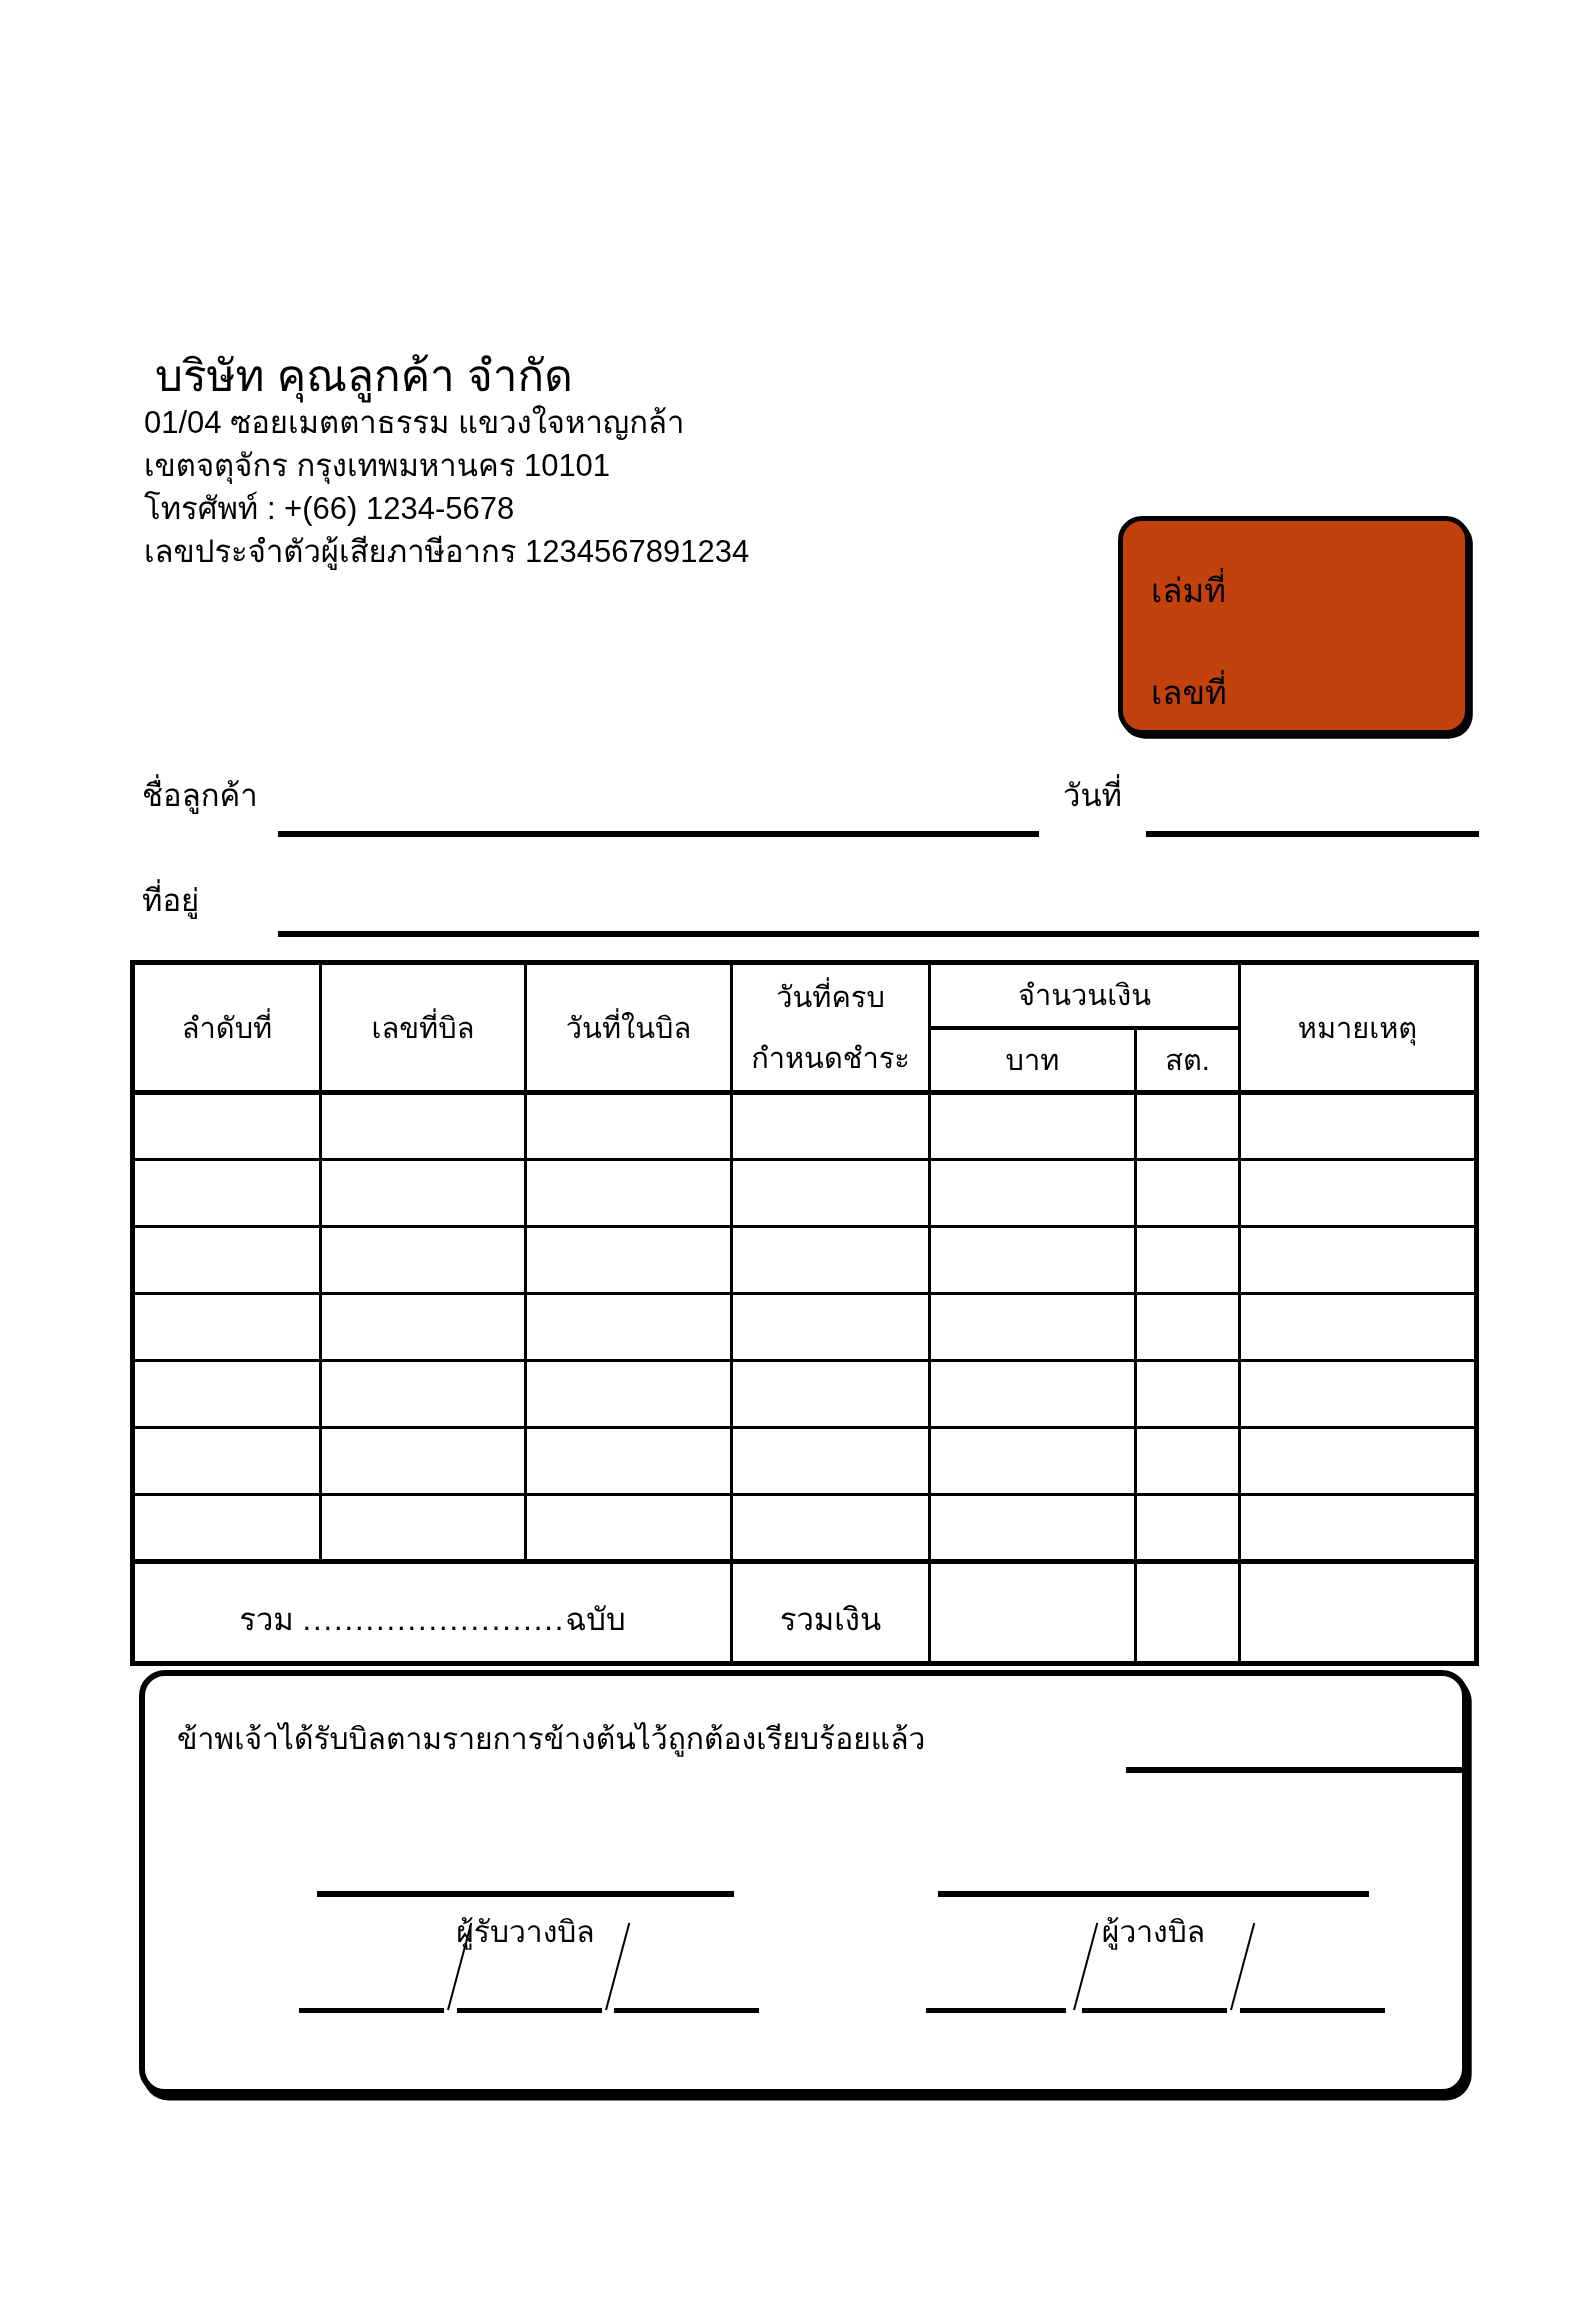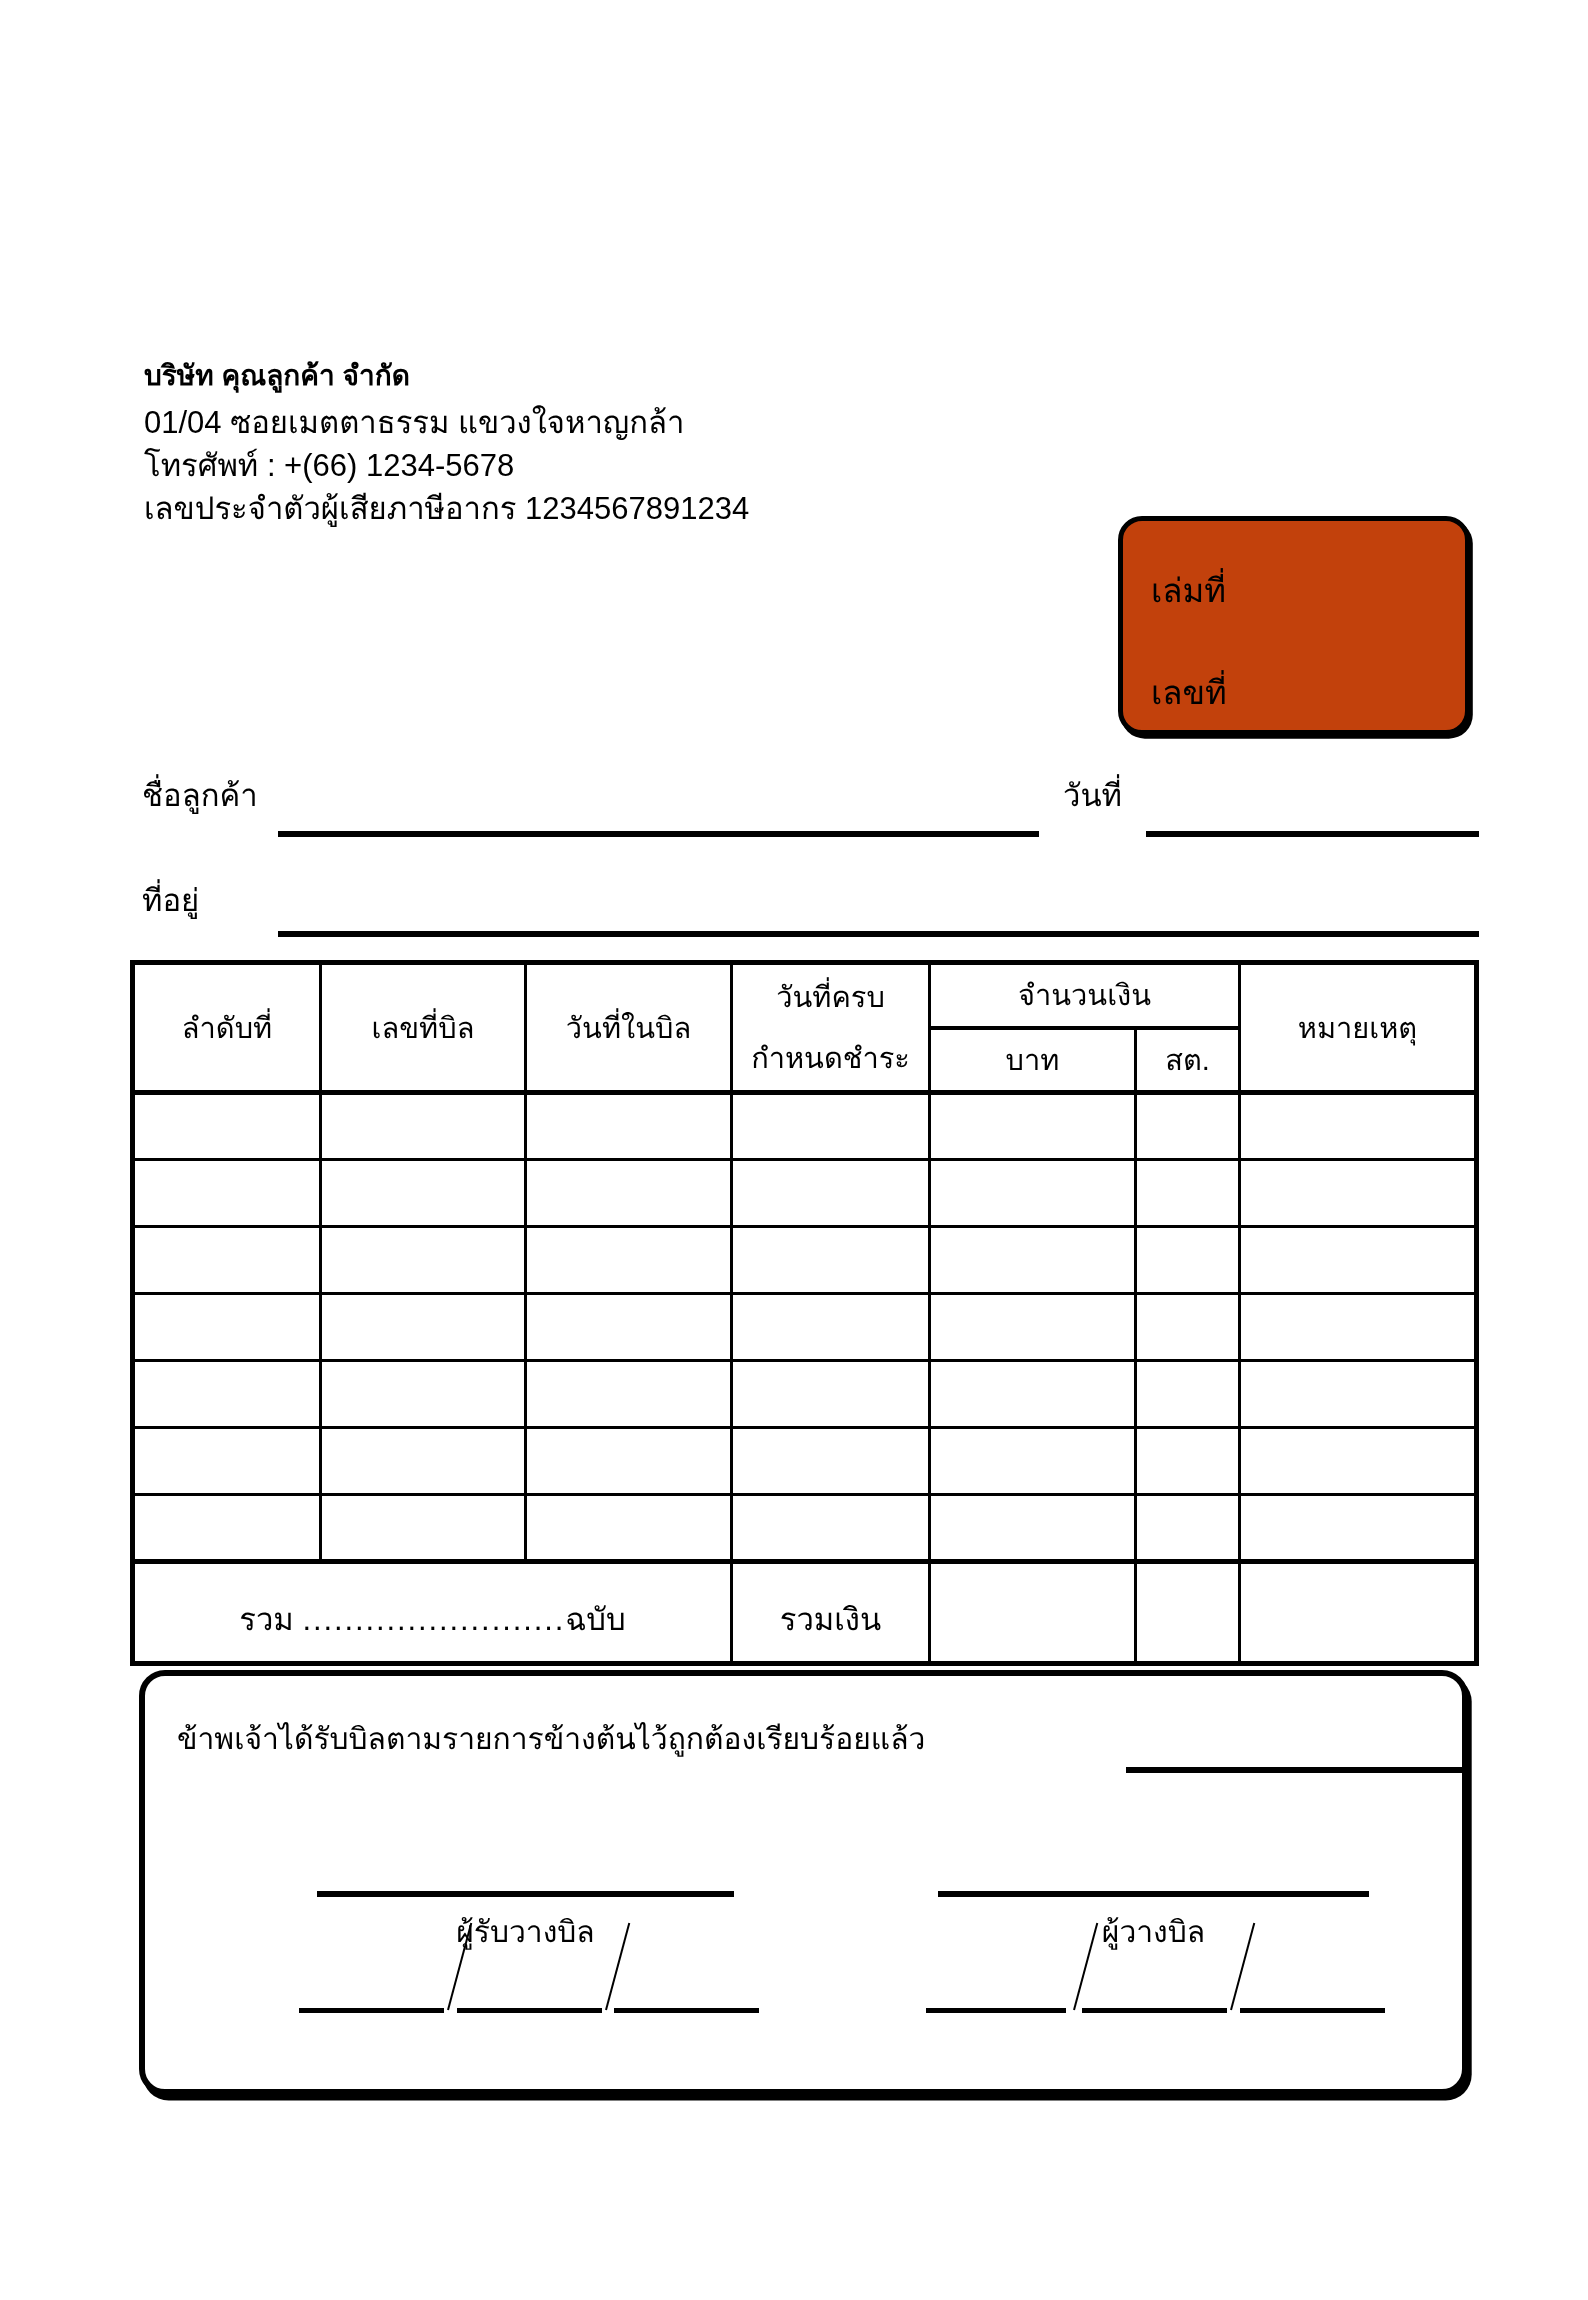--- a/index.html
+++ b/index.html
@@ -11,21 +11,21 @@
     margin: 0 auto;
     background: #ffffff;
     color: #000000;
     font-family: "Liberation Sans", "DejaVu Sans", sans-serif;
     overflow: hidden;
   }
   .abs { position: absolute; }
 
   
   .company-block { left: 144px; top: 351px; width: 835px; }
-  .company-name { font-size: 28px; font-weight: bold; line-height: 50px; }
+  .company-name { font-size: 44px; font-weight: normal; line-height: 50px; margin-left: 11px; }
   .company-line { font-size: 31px; line-height: 43px; }
 
   
   .title-box {
     left: 1024px; top: 369px; width: 440px; height: 117px;
     border: 7.4px solid #000; border-radius: 16.7px;
     box-shadow: 3.7px 4.6px 0 #000;
     display: flex; align-items: center; justify-content: center;
     background: #fff;
   }
@@ -93,20 +93,21 @@
   }
 </style>
 </head>
 <body>
 
 <div class="page">
 
   <div class="abs company-block">
     <div class="company-name">บริษัท คุณลูกค้า จำกัด</div>
     <div class="company-line">01/04 ซอยเมตตาธรรม แขวงใจหาญกล้า</div>
+    <div class="company-line">เขตจตุจักร กรุงเทพมหานคร 10101</div>
     <div class="company-line">โทรศัพท์ : +(66) 1234-5678</div>
     <div class="company-line">เลขประจำตัวผู้เสียภาษีอากร 1234567891234</div>
   </div>
 
 
   <div class="abs ref-box">
     <span class="ref-label book">เล่มที่</span>
     <span class="ref-label number">เลขที่</span>
   </div>
 

